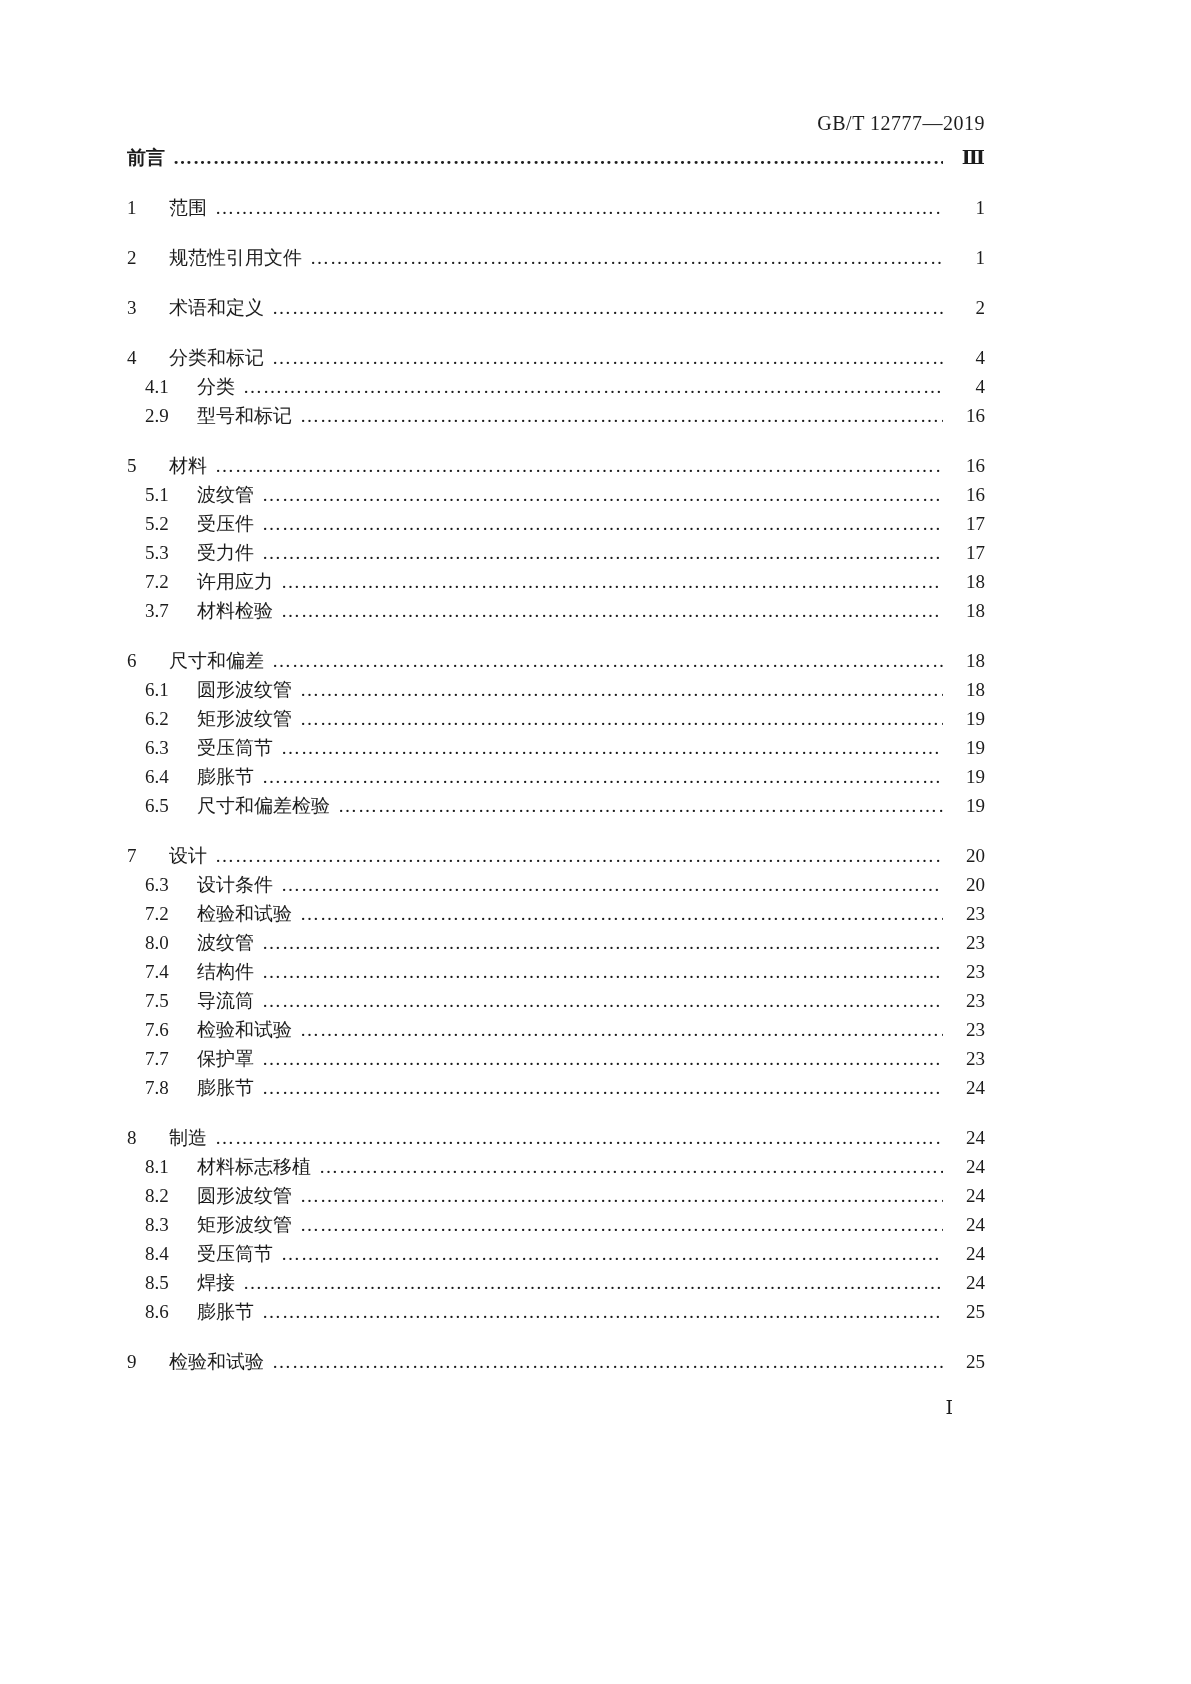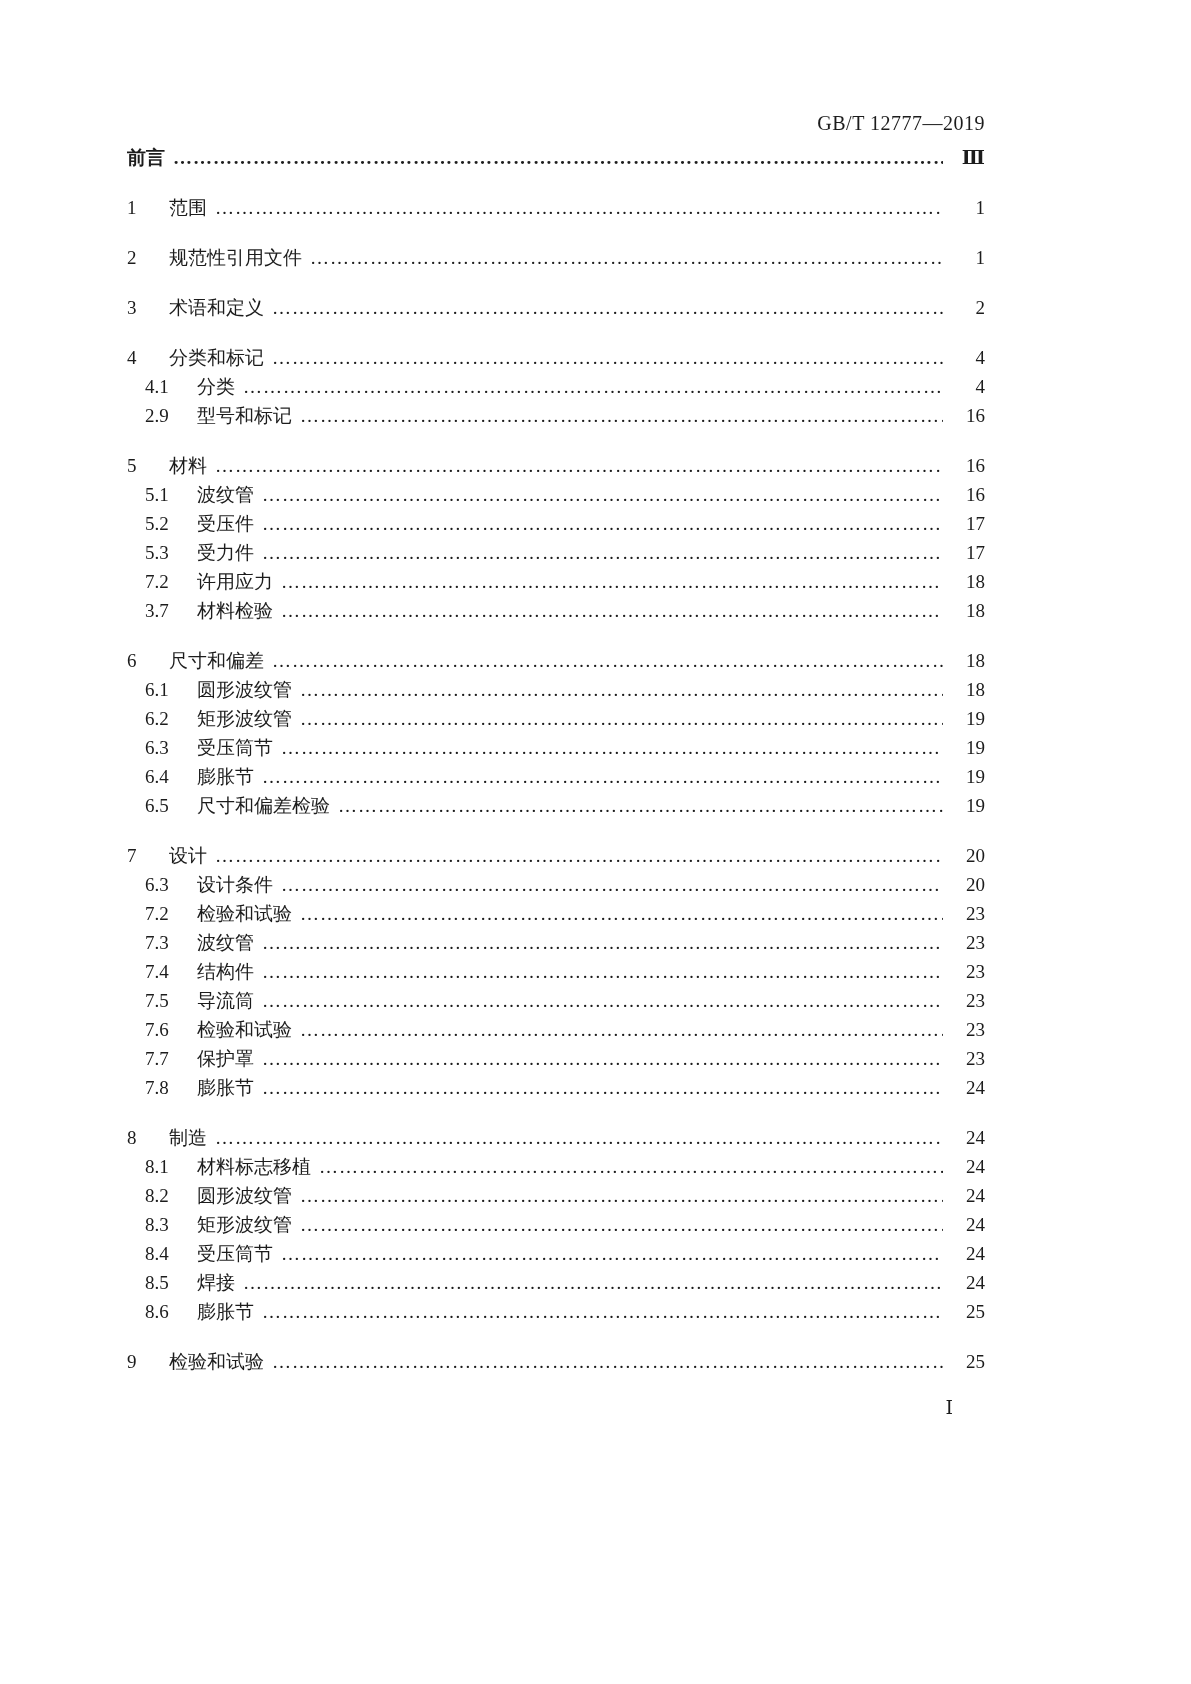--- a/index.html
+++ b/index.html
@@ -194,21 +194,21 @@
         <span class="toc-label"><span class="toc-num">6.3</span><span>设计条件</span></span>
         <span class="dots">………………………………………………………………………………………………………………………………………………………………………………………………………………………………………………</span>
         <span class="pg">20</span>
       </div>
       <div class="toc-row level-1">
         <span class="toc-label"><span class="toc-num">7.2</span><span>检验和试验</span></span>
         <span class="dots">………………………………………………………………………………………………………………………………………………………………………………………………………………………………………………</span>
         <span class="pg">23</span>
       </div>
       <div class="toc-row level-1">
-        <span class="toc-label"><span class="toc-num">7.3</span><span>波纹管</span></span>
+        <span class="toc-label"><span class="toc-num">8.0</span><span>波纹管</span></span>
         <span class="dots">………………………………………………………………………………………………………………………………………………………………………………………………………………………………………………</span>
         <span class="pg">23</span>
       </div>
       <div class="toc-row level-1">
         <span class="toc-label"><span class="toc-num">7.4</span><span>结构件</span></span>
         <span class="dots">………………………………………………………………………………………………………………………………………………………………………………………………………………………………………………</span>
         <span class="pg">23</span>
       </div>
       <div class="toc-row level-1">
         <span class="toc-label"><span class="toc-num">7.5</span><span>导流筒</span></span>

